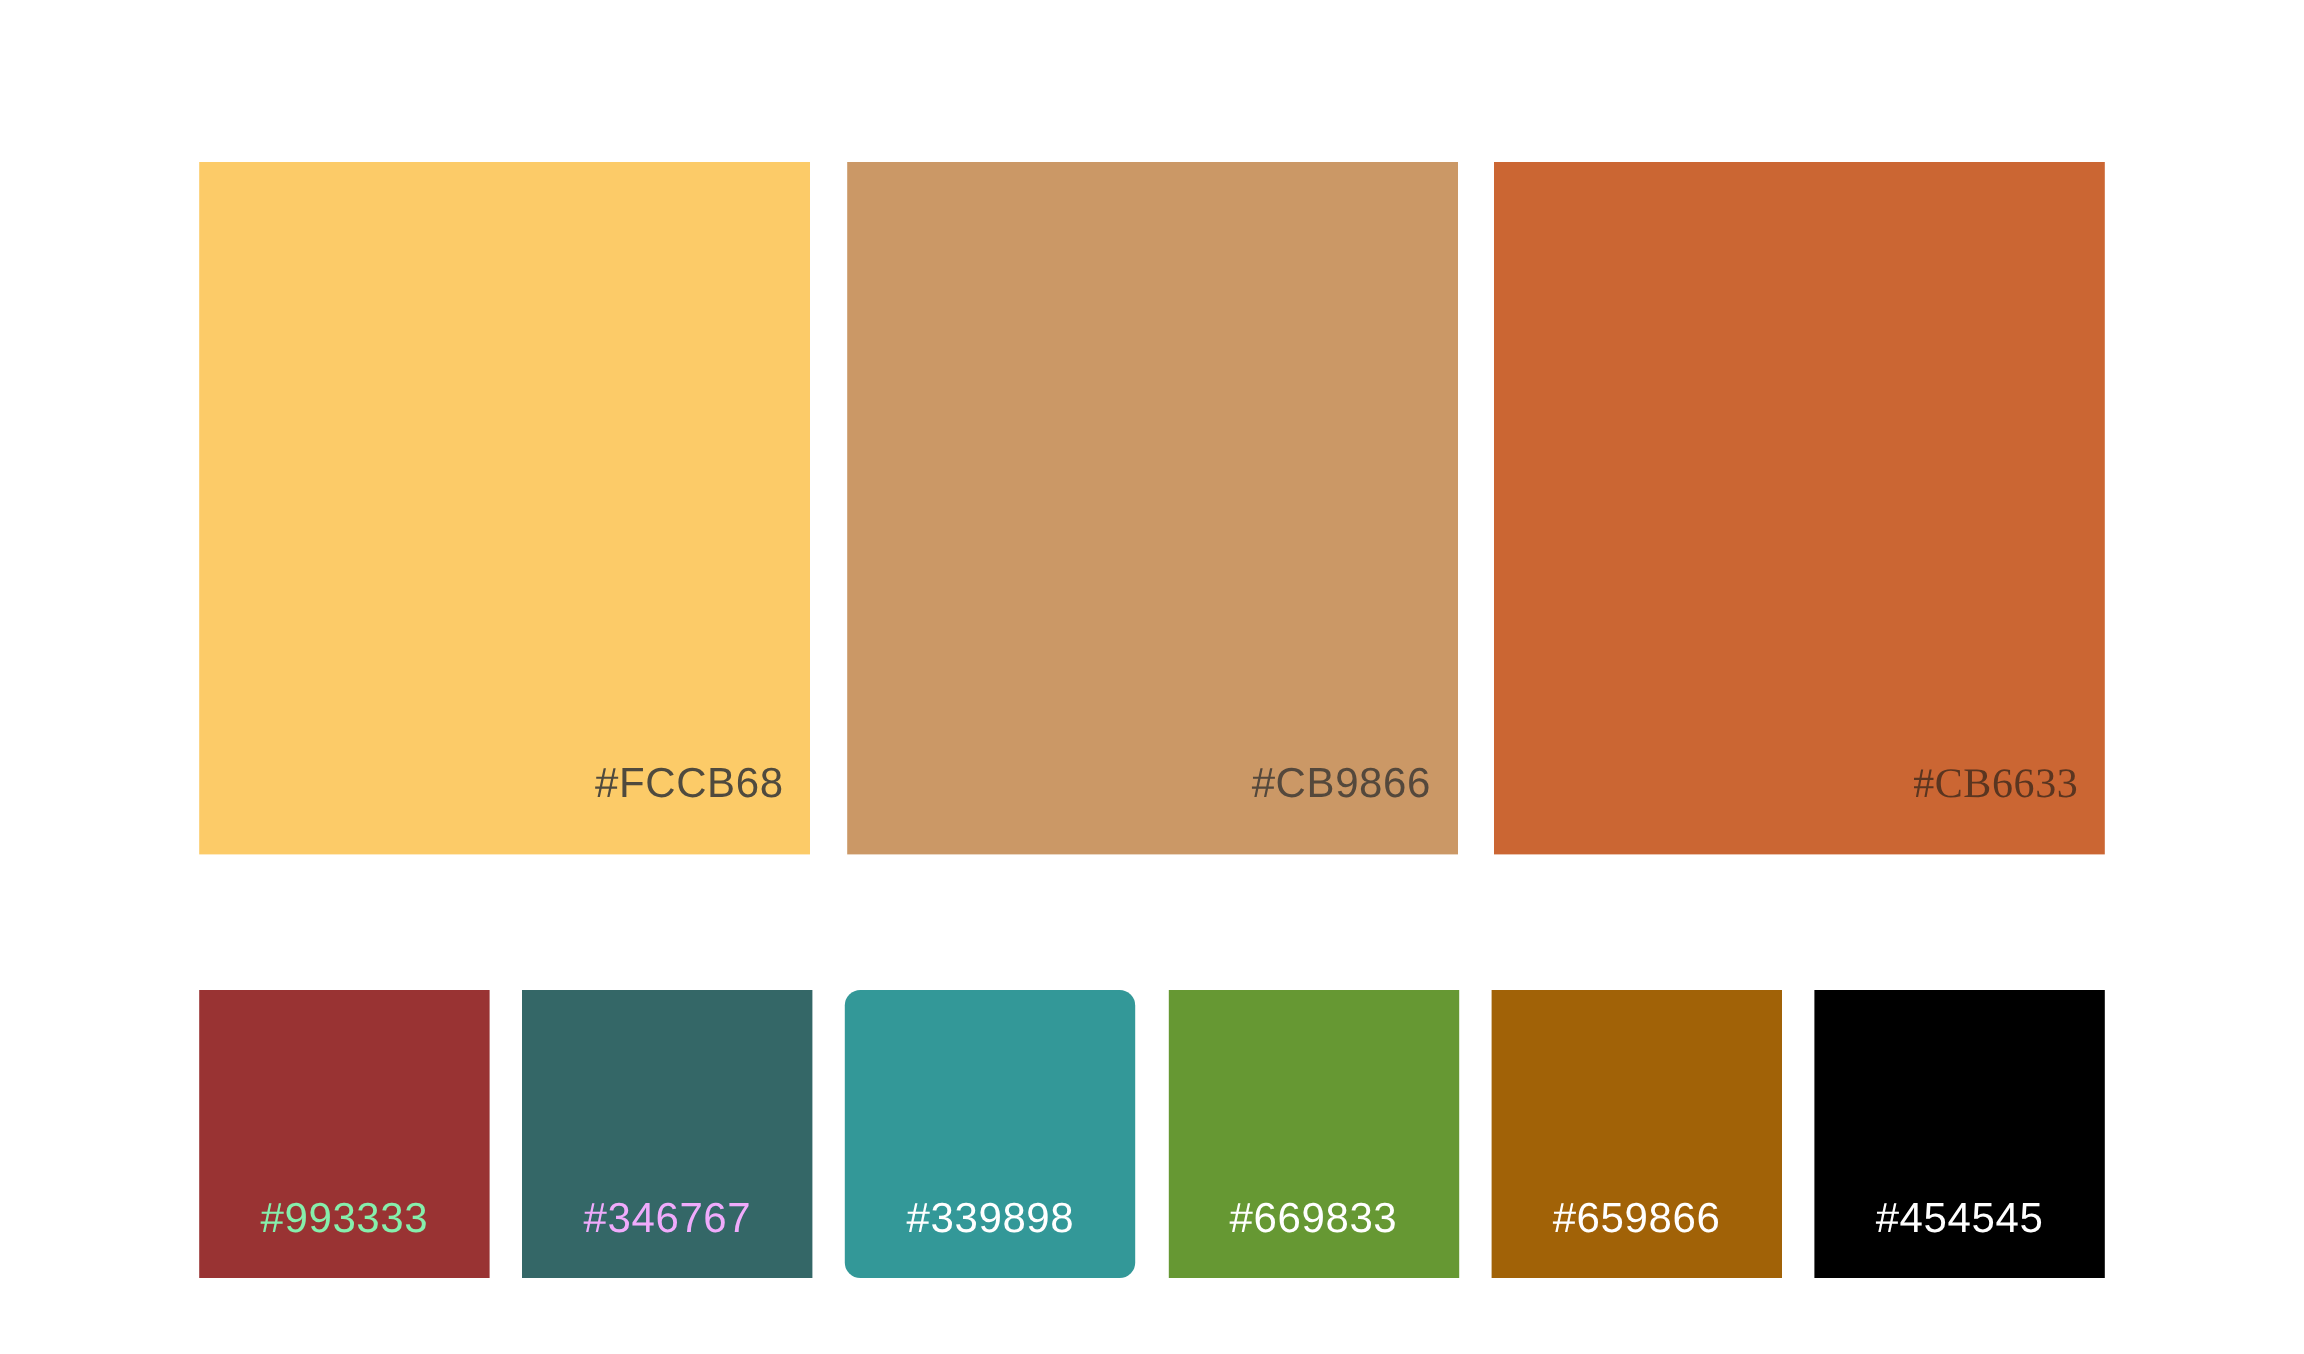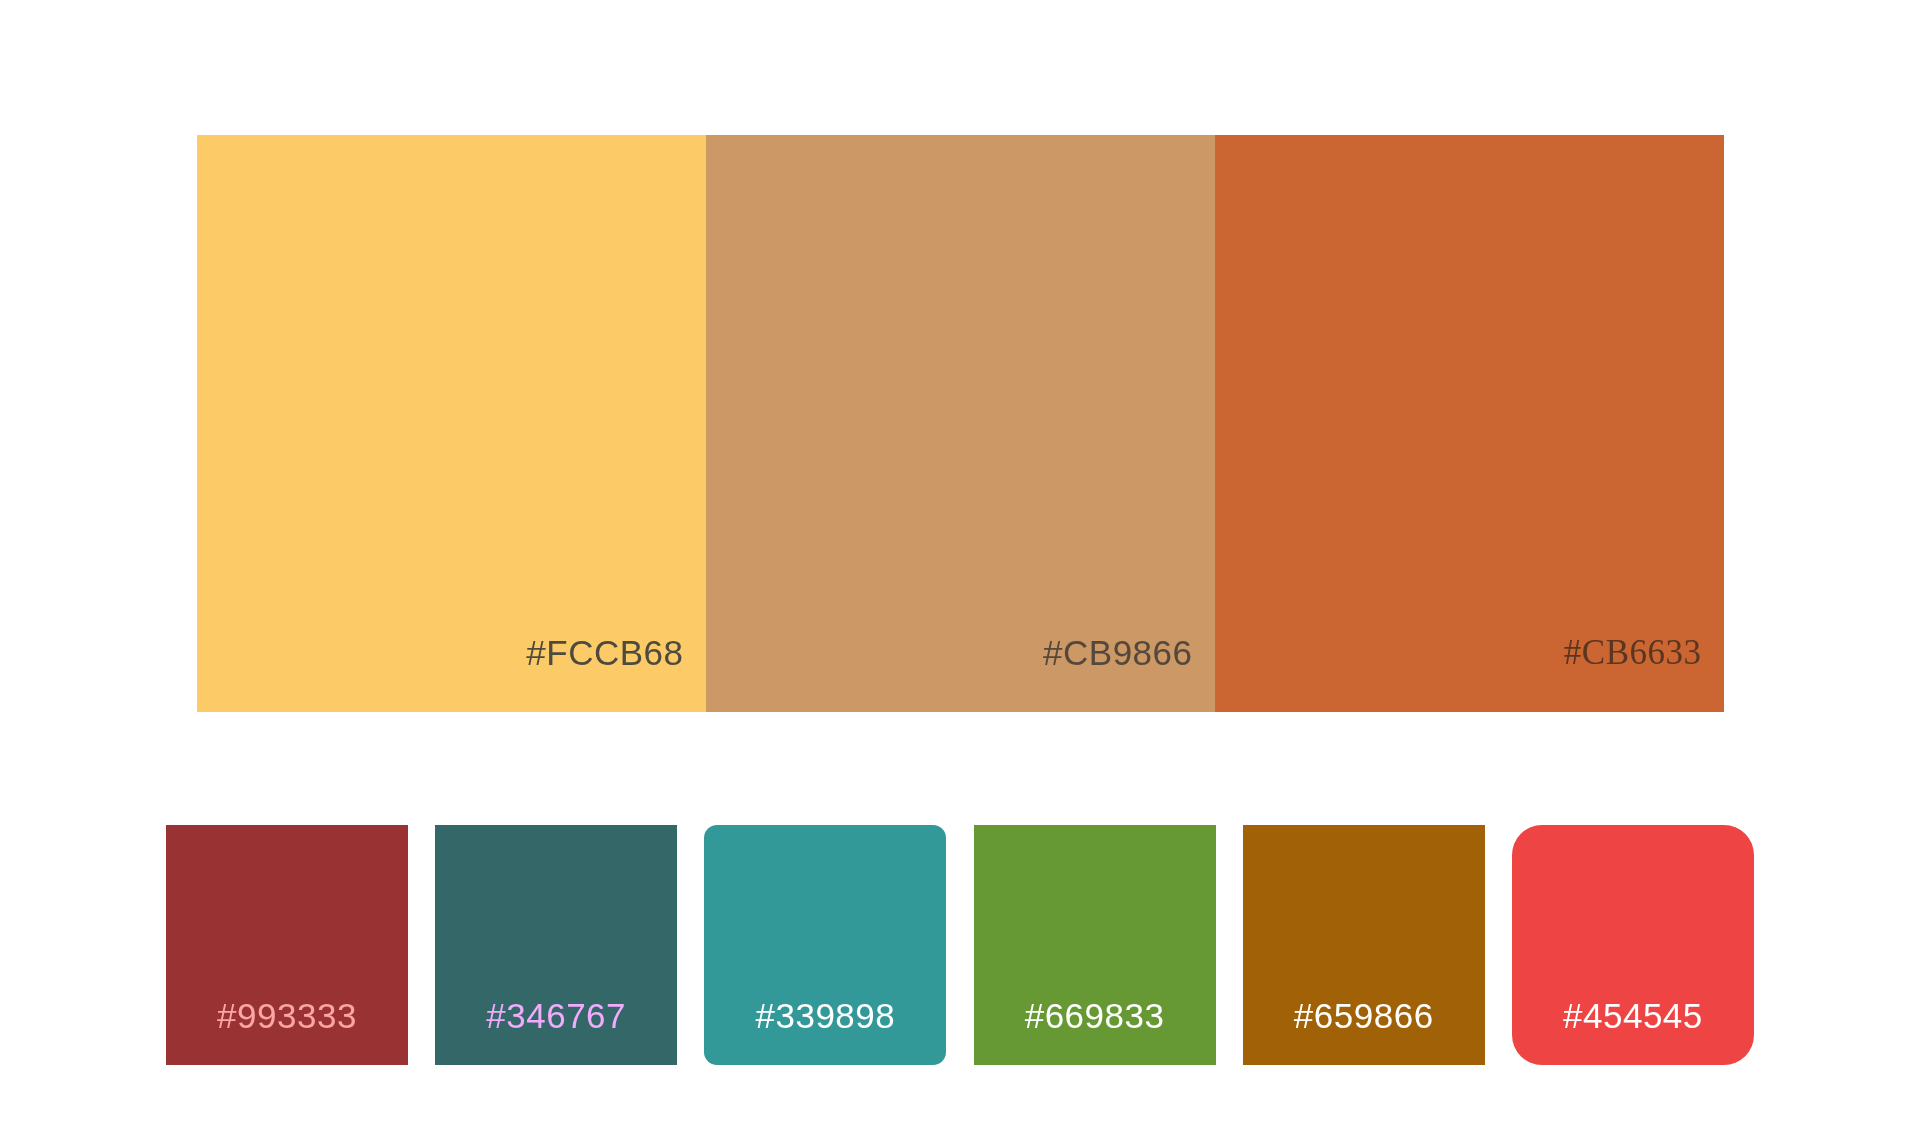--- a/index.html
+++ b/index.html
@@ -27,21 +27,21 @@
 
   
   .row-primary {
     position: absolute;
     left: 166px;
     top: 135px;
     width: 1588px;
     height: 577px;
     display: flex;
     flex-direction: row;
-    justify-content: center;
+    justify-content: space-between;
     align-items: stretch;
   }
   .swatch-large {
     width: 509px;
     height: 577px;
     position: relative;
     box-sizing: border-box;
     display: flex;
     align-items: flex-end;
     justify-content: flex-end;
@@ -102,32 +102,32 @@
     <div class="swatch-large" style="background-color: rgb(203, 152, 102);">
       <span class="swatch-label" style="color: rgb(84, 72, 60);">#CB9866</span>
     </div>
     <div class="swatch-large" style="background-color: rgb(203, 102, 51);">
       <span class="swatch-label" style="color: rgb(90, 53, 32); font-family: Liberation Serif, serif;">#CB6633</span>
     </div>
   </div>
 
   <div class="row-secondary">
     <div class="swatch-small" style="background-color: rgb(153, 51, 51);">
-      <span class="swatch-label" style="color: #fca5a5;">#993333</span>
+      <span class="swatch-label" style="color: #86efac;">#993333</span>
     </div>
     <div class="swatch-small" style="background-color: rgb(52, 103, 103);">
       <span class="swatch-label" style="color: #f0abfc;">#346767</span>
     </div>
     <div class="swatch-small" style="background-color: rgb(51, 152, 152); border-radius: 13px;">
       <span class="swatch-label" style="color: rgb(255, 255, 255);">#339898</span>
     </div>
     <div class="swatch-small" style="background-color: rgb(102, 152, 51);">
       <span class="swatch-label" style="color: rgb(255, 255, 255);">#669833</span>
     </div>
     <div class="swatch-small" style="background-color: #a16207;">
       <span class="swatch-label" style="color: rgb(255, 255, 255);">#659866</span>
     </div>
-    <div class="swatch-small" style="background-color: #ef4444; border-radius: 30px;">
+    <div class="swatch-small" style="background-color: #000000;">
       <span class="swatch-label" style="color: rgb(255, 255, 255);">#454545</span>
     </div>
   </div>
 
 </div>
 
 </body></html>

